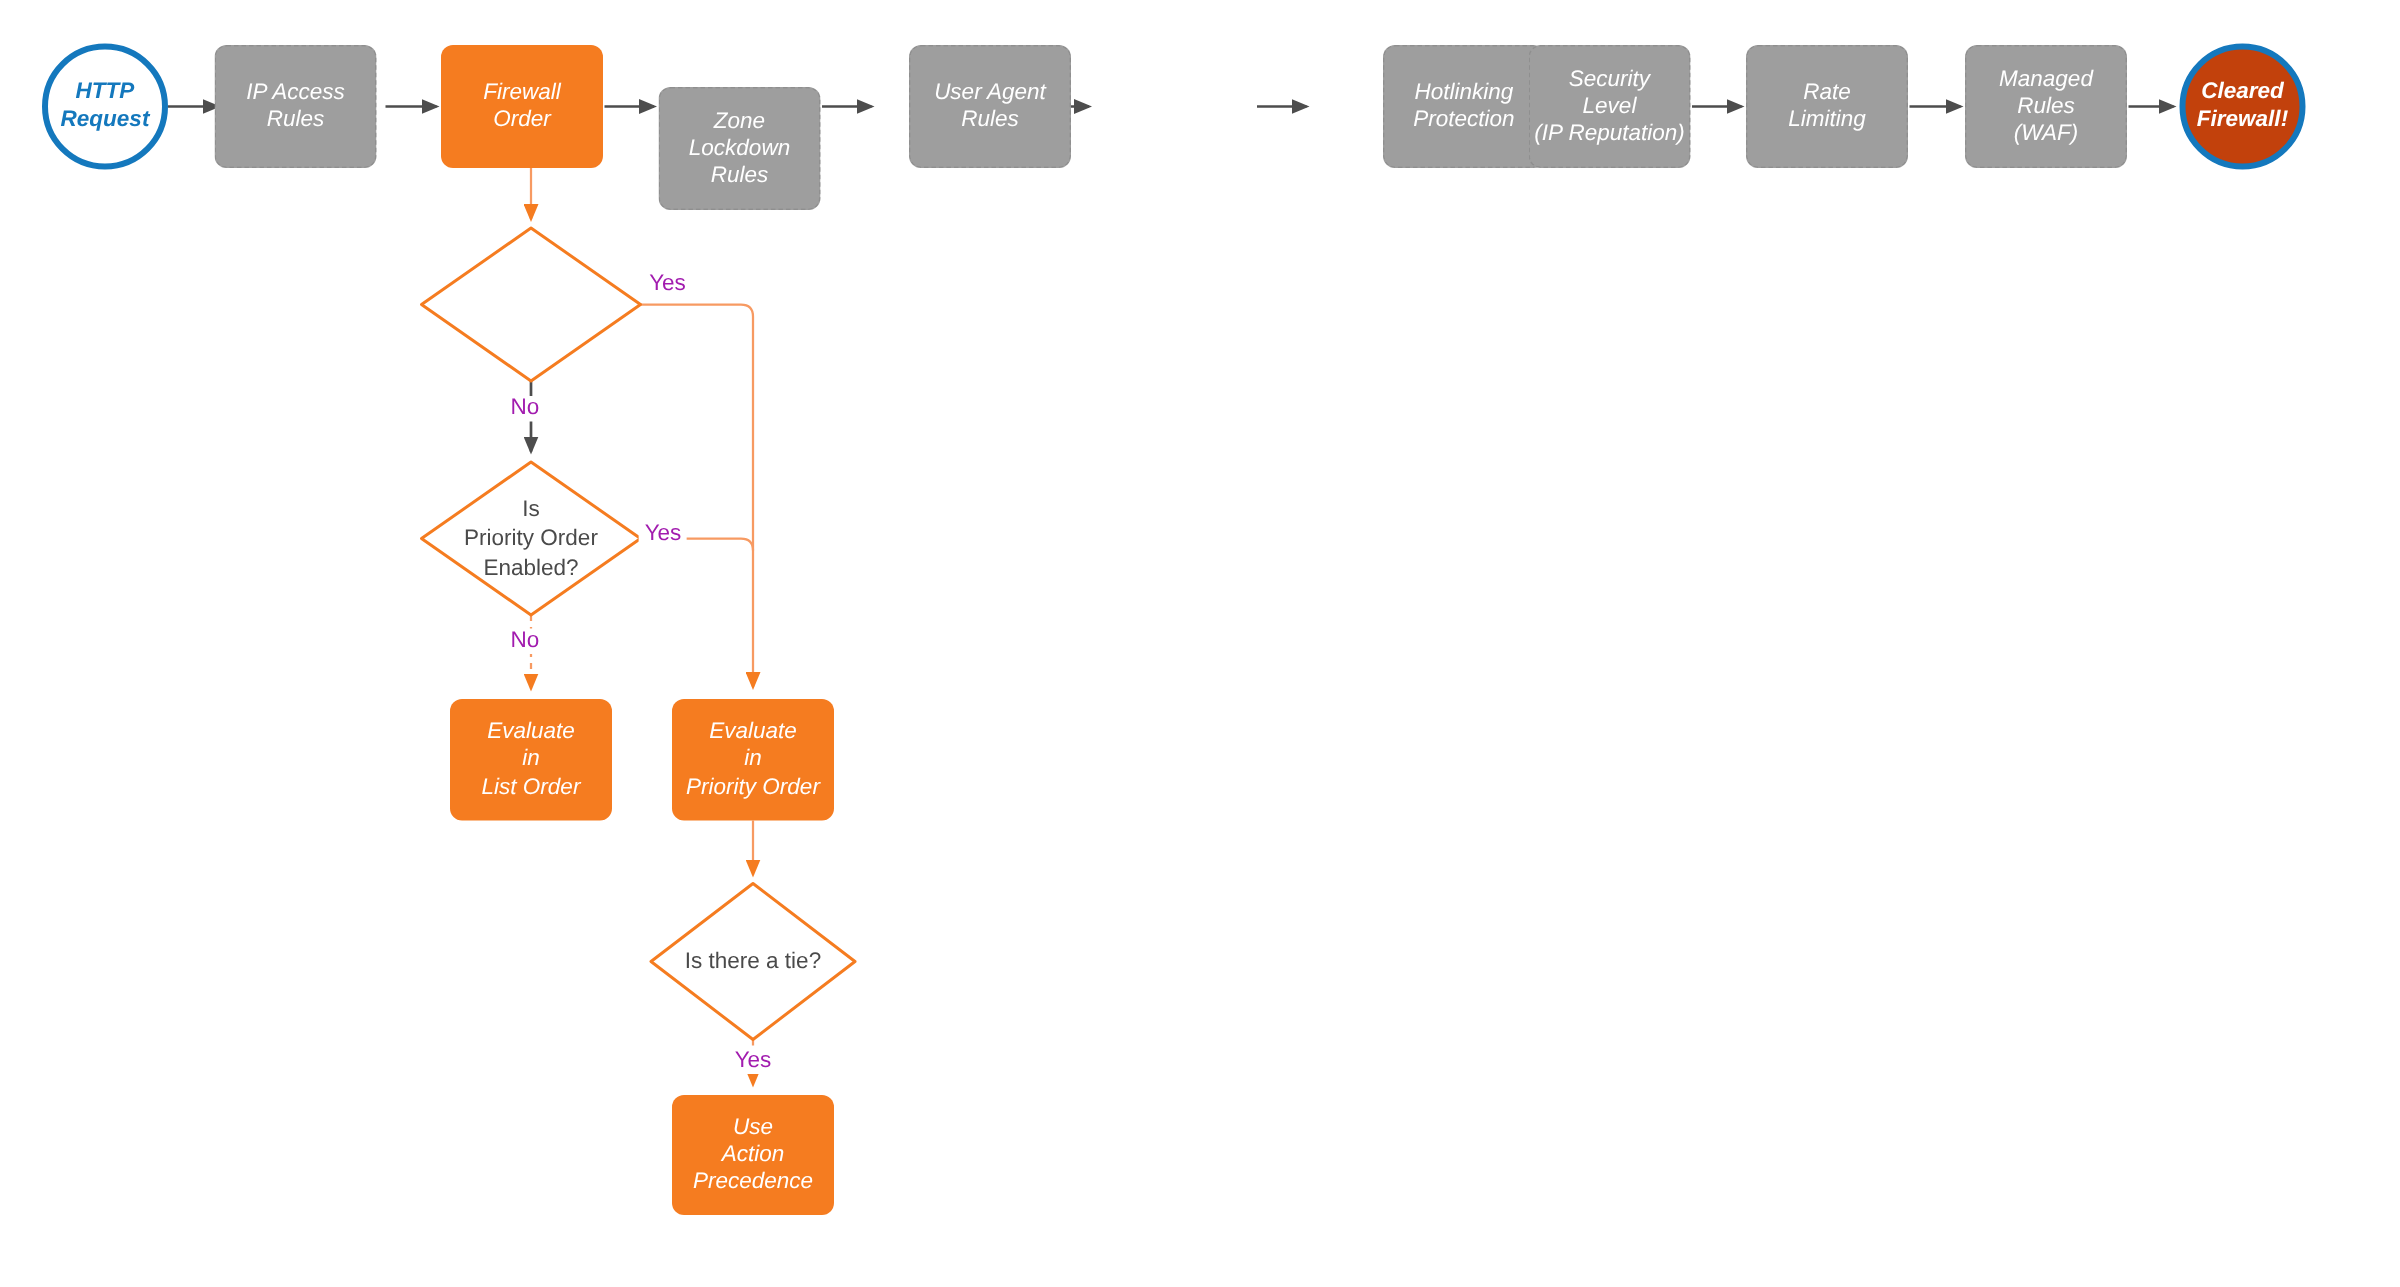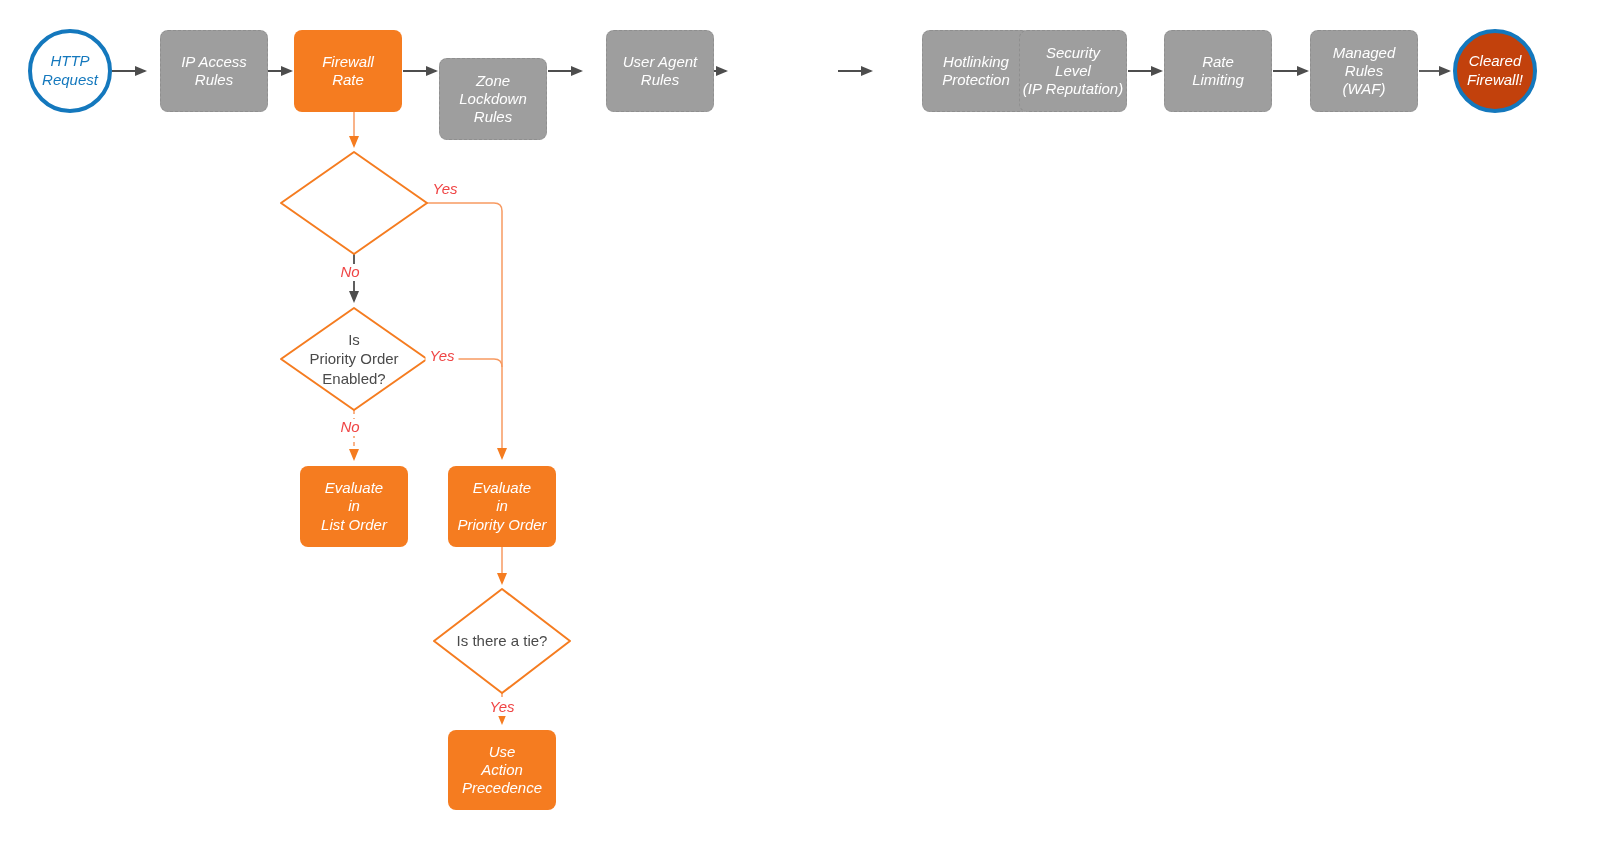--- a/index.html
+++ b/index.html
@@ -14,28 +14,28 @@
     text-align:center; white-space:pre-line; box-sizing:border-box; z-index:1;
   }
   .box {
     width:108px; height:82px; border-radius:8px;
     font-style:italic; color:#ffffff; font-size:15px; line-height:1.22;
   }
   .gray   { background:#9e9e9e; border:1px dashed #8f8f8f; }
   .orange { background:#f57c20; }
   .circle {
     width:84px; height:84px; border-radius:50%;
-    font-style:italic; font-weight:normal; font-size:15px; line-height:1.25;
+    font-style:italic; font-weight:bold; font-size:15px; line-height:1.25;
   }
   .start { background:#ffffff; border:4px solid #1478bd; color:#1478bd; }
   .end   { background:#c2410c; border:4px solid #1478bd; color:#ffffff; }
   .diamond-label { color:#4a4a4a; font-size:15px; line-height:1.3; background:transparent; }
   .edge-label {
     position:absolute; transform:translateX(-50%); z-index:2;
-    font-style:italic; color:#ef4444; font-size:15px;
+    color:#a21caf; font-size:15px;
     background:#ffffff; padding:0 4px; line-height:1.1;
   }
 </style>
 </head>
 <body>
 
 <div id="canvas">
 
   <svg id="wires" width="1600" height="858" viewBox="0 0 1600 858">
     <defs>
@@ -76,24 +76,24 @@
       <polygon points="354,308 427,359 354,410 281,359"></polygon>
       <polygon points="502,589 570,641 502,693 434,641"></polygon>
     </g>
   </svg>
 
   <div class="node circle start" style="left:28px; top:29px;">HTTP
 Request</div>
   <div class="node circle end" style="left:1453px; top:29px;">Cleared
 Firewall!</div>
 
-  <div class="node box gray" style="left:160px;  top:30px;">IP Access
+  <div class="node box gray" style="left:143px;  top:30px;">IP Access
 Rules</div>
   <div class="node box orange" style="left:294px;  top:30px;">Firewall
-Rate</div>
+Order</div>
   <div class="node box gray" style="left:439px;  top:30px;margin-top:28px;">Zone
 Lockdown
 Rules</div>
   <div class="node box gray" style="left:584px;  top:30px;margin-left:22px;">User Agent
 Rules</div>
   <div class="node box gray" style="left:874px;  top:30px;margin-left:48px;">Hotlinking
 Protection</div>
   <div class="node box gray" style="left:1164px; top:30px;">Rate
 Limiting</div>
   <div class="node box gray" style="left:1019px; top:30px;">Security

